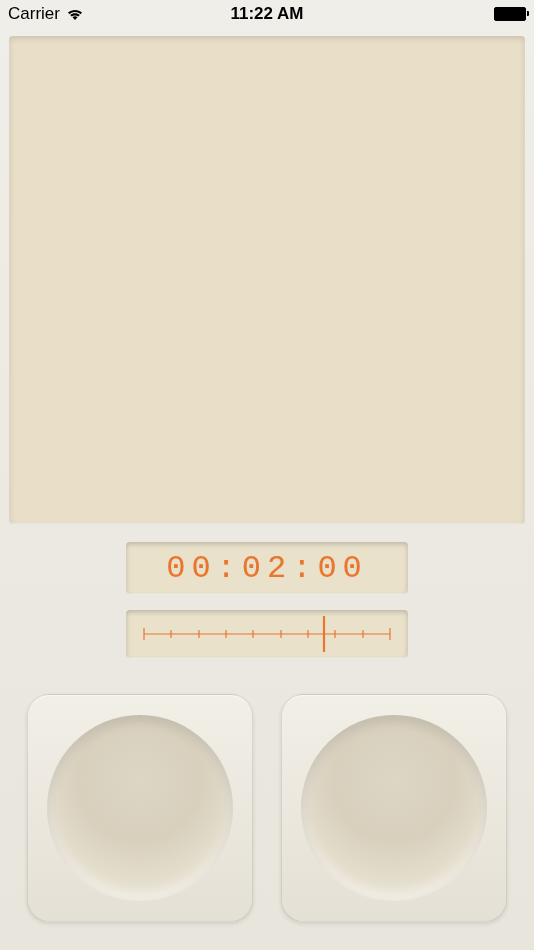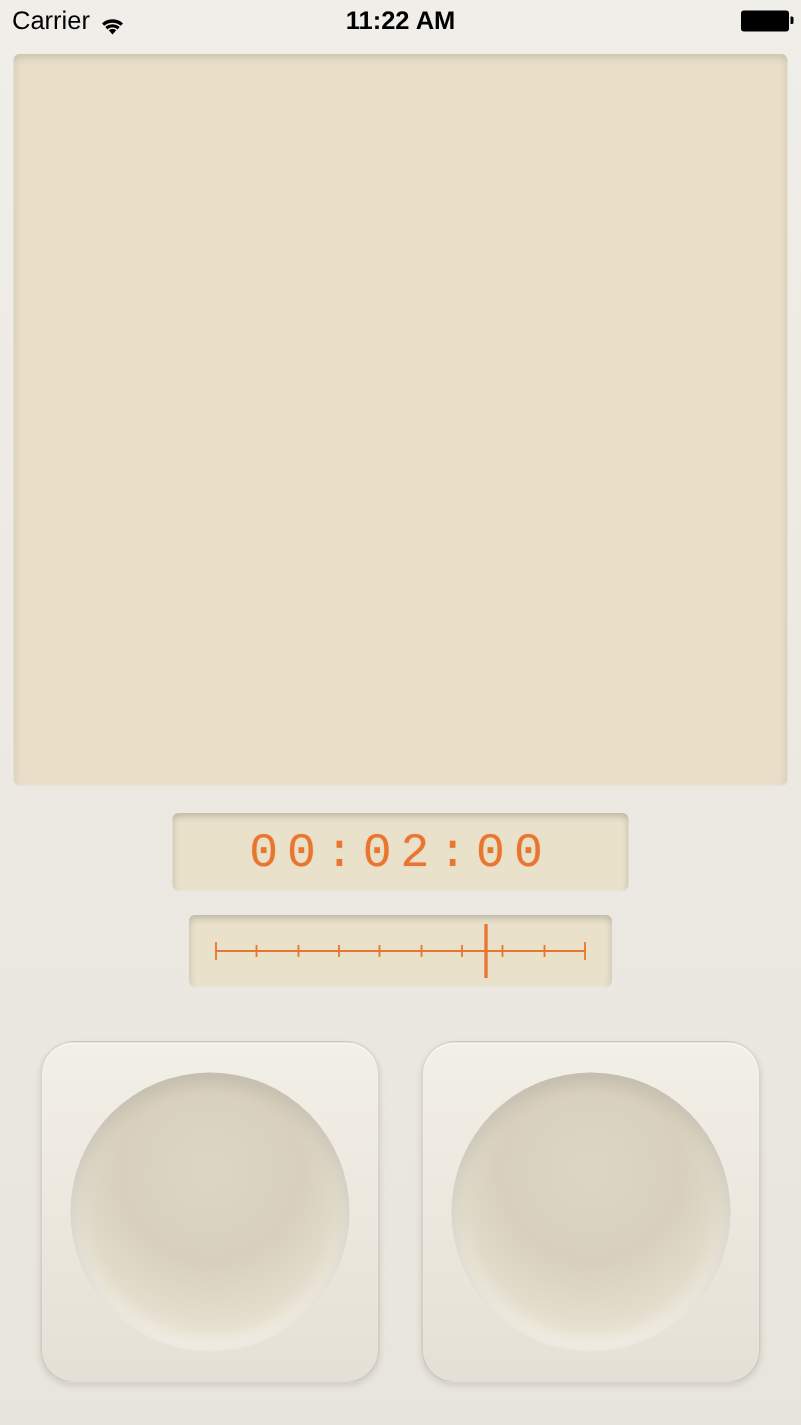--- a/index.html
+++ b/index.html
@@ -21,21 +21,21 @@
       display: flex;
       justify-content: space-between;
       align-items: center;
       padding: 0 8px;
       font-size: 17px;
       font-weight: 400;
       color: #000;
     }
     .status-left {
       display: flex;
-      align-items: flex-end;
+      align-items: center;
       gap: 6px;
     }
     .status-right {
       display: flex;
       align-items: center;
       gap: 4px;
     }
     .wifi-icon svg {
       display: block;
     }
@@ -67,21 +67,21 @@
     .image-panel {
       margin: 8px 9px 0 9px;
       height: 488px;
       background: #e9dfc9;
       border-radius: 4px;
       box-shadow: inset 0 2px 6px rgba(0,0,0,0.15), inset 0 -1px 2px rgba(255,255,255,0.5);
     }
     
     .timer-panel {
       margin: 18px auto 0 auto;
-      width: 304px;
+      width: 282px;
       height: 52px;
       background: #eae1cb;
       border-radius: 4px;
       box-shadow: inset 0 2px 5px rgba(0,0,0,0.2), inset 0 -1px 1px rgba(255,255,255,0.4);
       display: flex;
       align-items: center;
       justify-content: center;
     }
     .timer-text {
       font-family: "Courier New", monospace;

